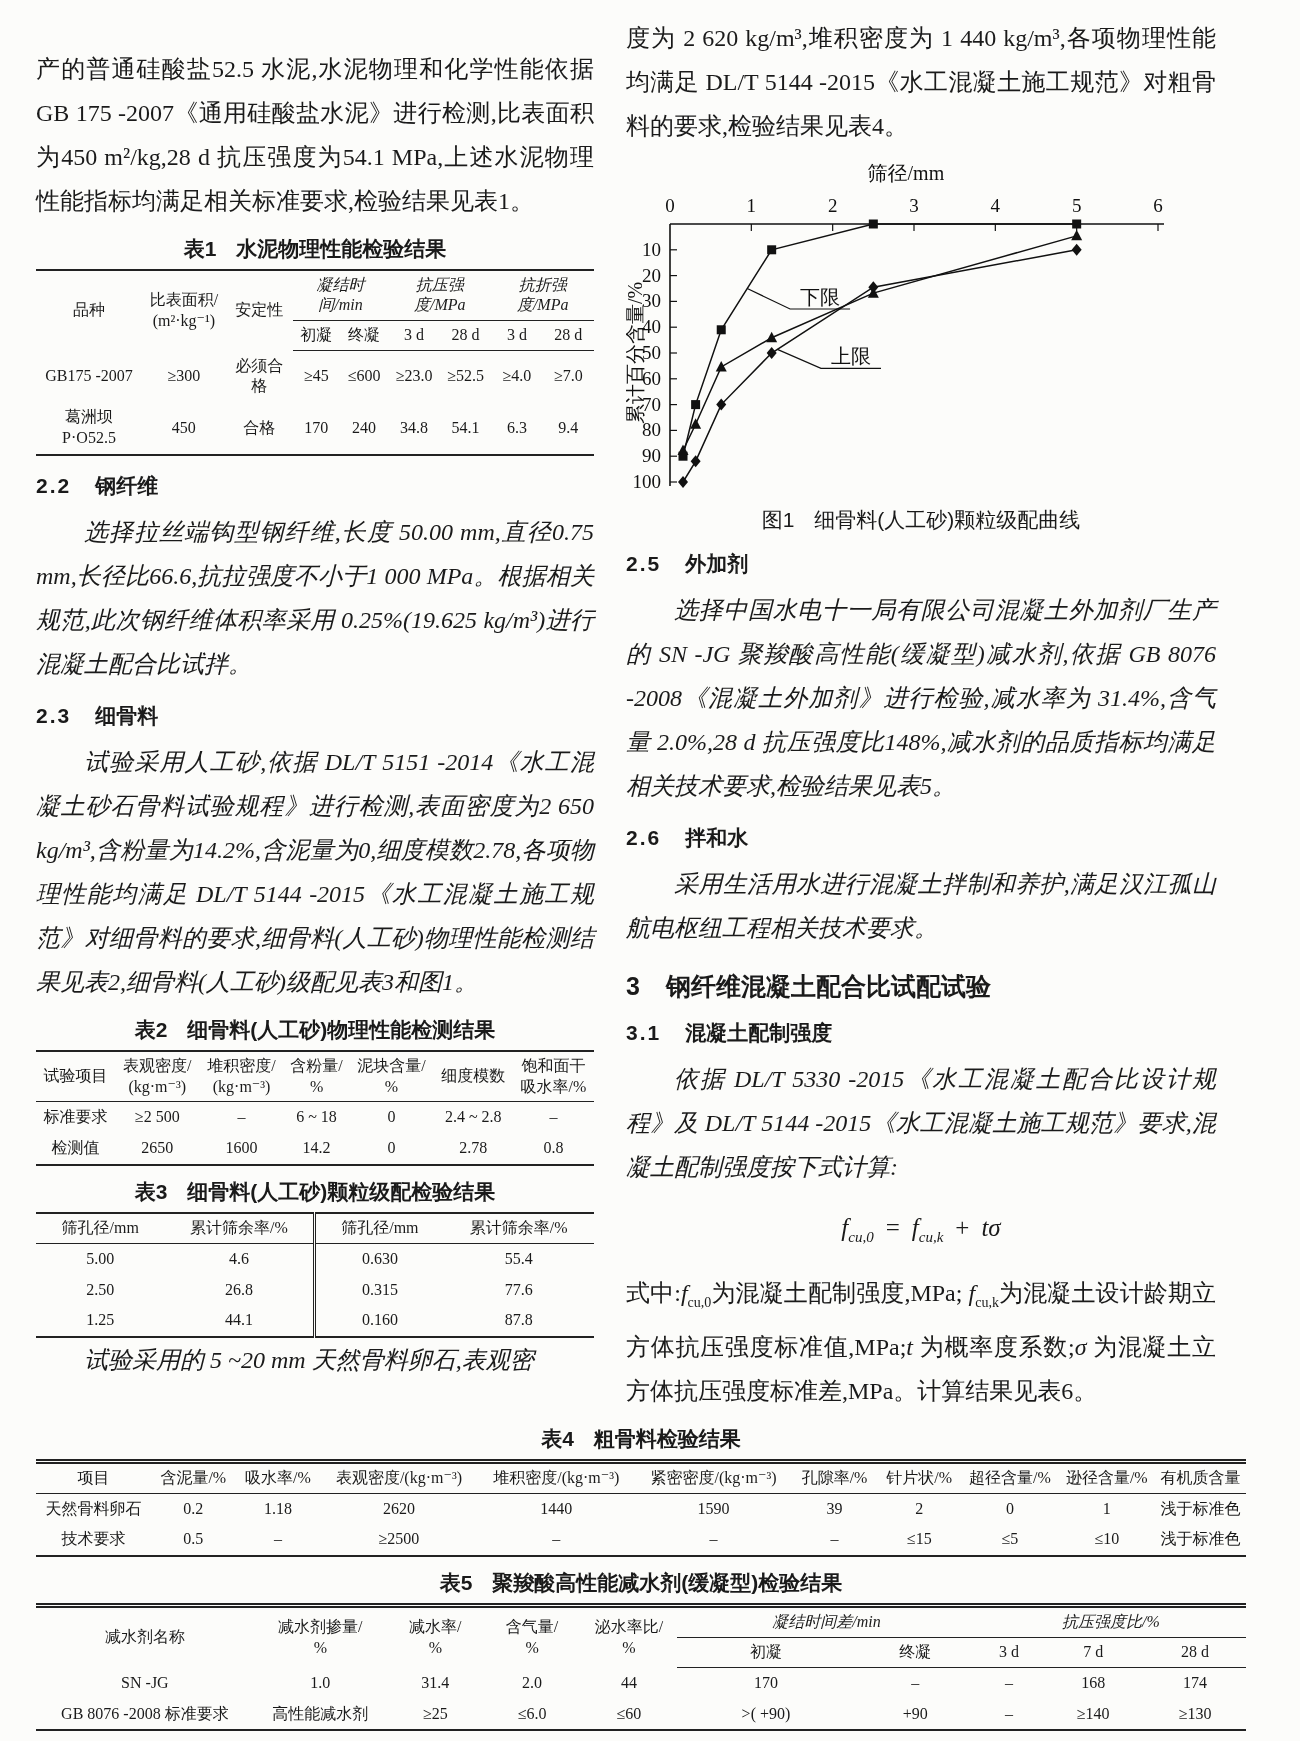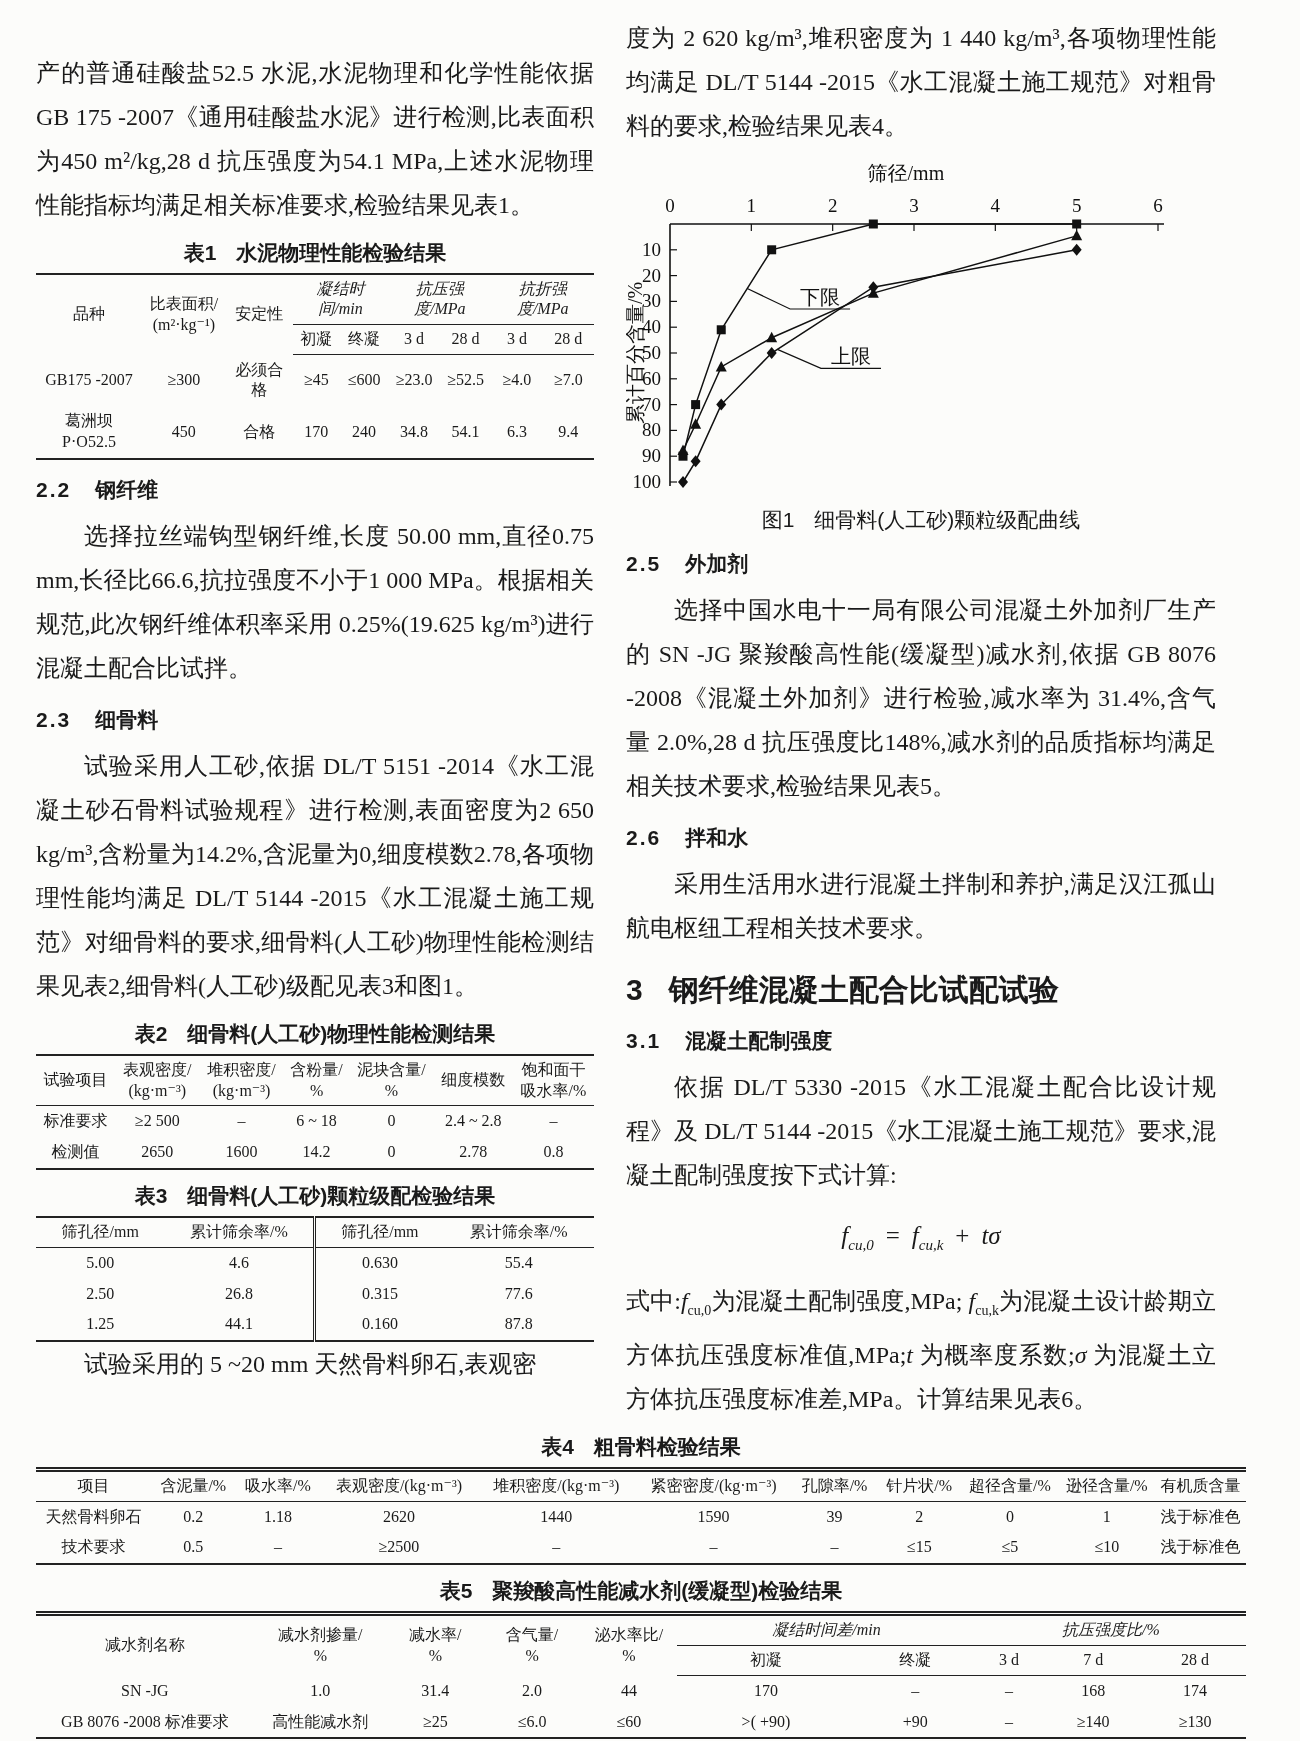--- a/index.html
+++ b/index.html
@@ -6,25 +6,25 @@
   body{
     width:1300px;height:1741px;overflow:hidden;
     background:#fcfcfa;color:#1a1a1a;
     font-family:"Liberation Serif","DejaVu Serif",serif;
   }
   .page{padding:16px 54px 0 36px;}
   .cols{display:flex;gap:32px;align-items:center;}
   .col-l{width:558px;flex:none;}
   .col-r{width:590px;flex:none;}
   p.body{font-size:24px;line-height:44px;text-align:justify;margin:0;}
-  p.ind{text-indent:2em;}
+  p.ind{text-indent:2em;font-style:italic;}
   .sec-h{font-family:"Liberation Sans","DejaVu Sans",sans-serif;font-weight:bold;
          font-size:21px;margin:16px 0 10px;}
   .sec-h .hnum{margin-right:24px;letter-spacing:2px;}
-  .sec-h1{font-size:30px;margin:20px 0 12px;}
+  .sec-h1{font-size:25px;margin:20px 0 12px;}
   .tbl-cap{font-family:"Liberation Sans","DejaVu Sans",sans-serif;font-weight:bold;
            font-size:21px;text-align:center;margin:12px 0 6px;}
   .tbl-cap .cap-label{margin-right:20px;}
   table.tbl{width:100%;border-collapse:collapse;text-align:center;
             border-top:2.4px solid #222;border-bottom:2.4px solid #222;
             font-size:16px;line-height:1.3;}
   table.tbl th{font-weight:normal;padding:4px 2px;}
   table.tbl td{padding:5px 2px;}
   table.tbl thead tr:last-child th{border-bottom:1.3px solid #222;}
   th.grp{border-bottom:1.1px solid #222 !important;font-style:italic;}

